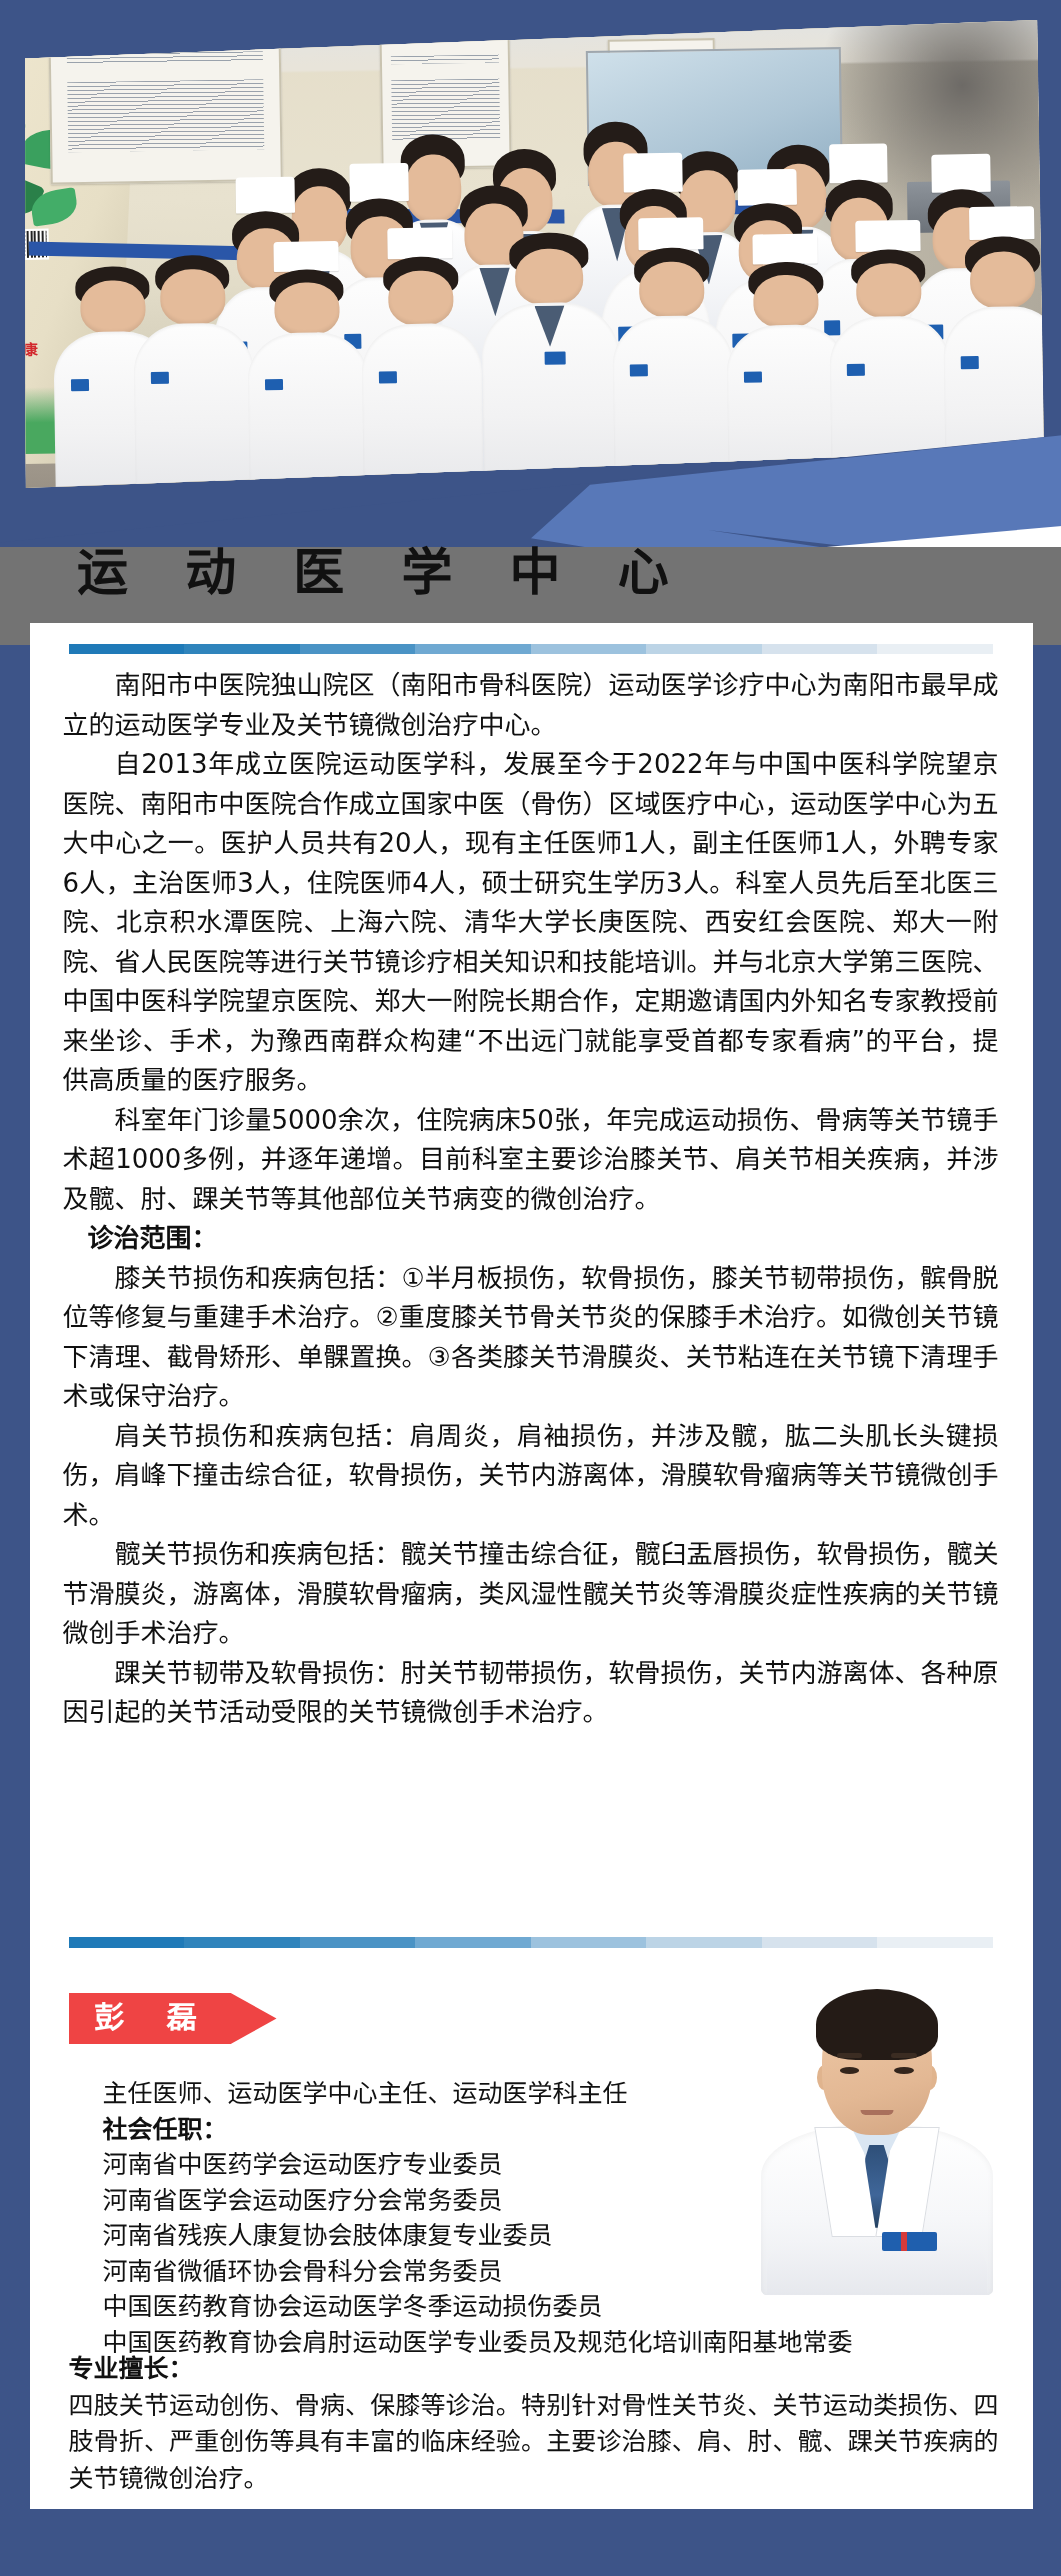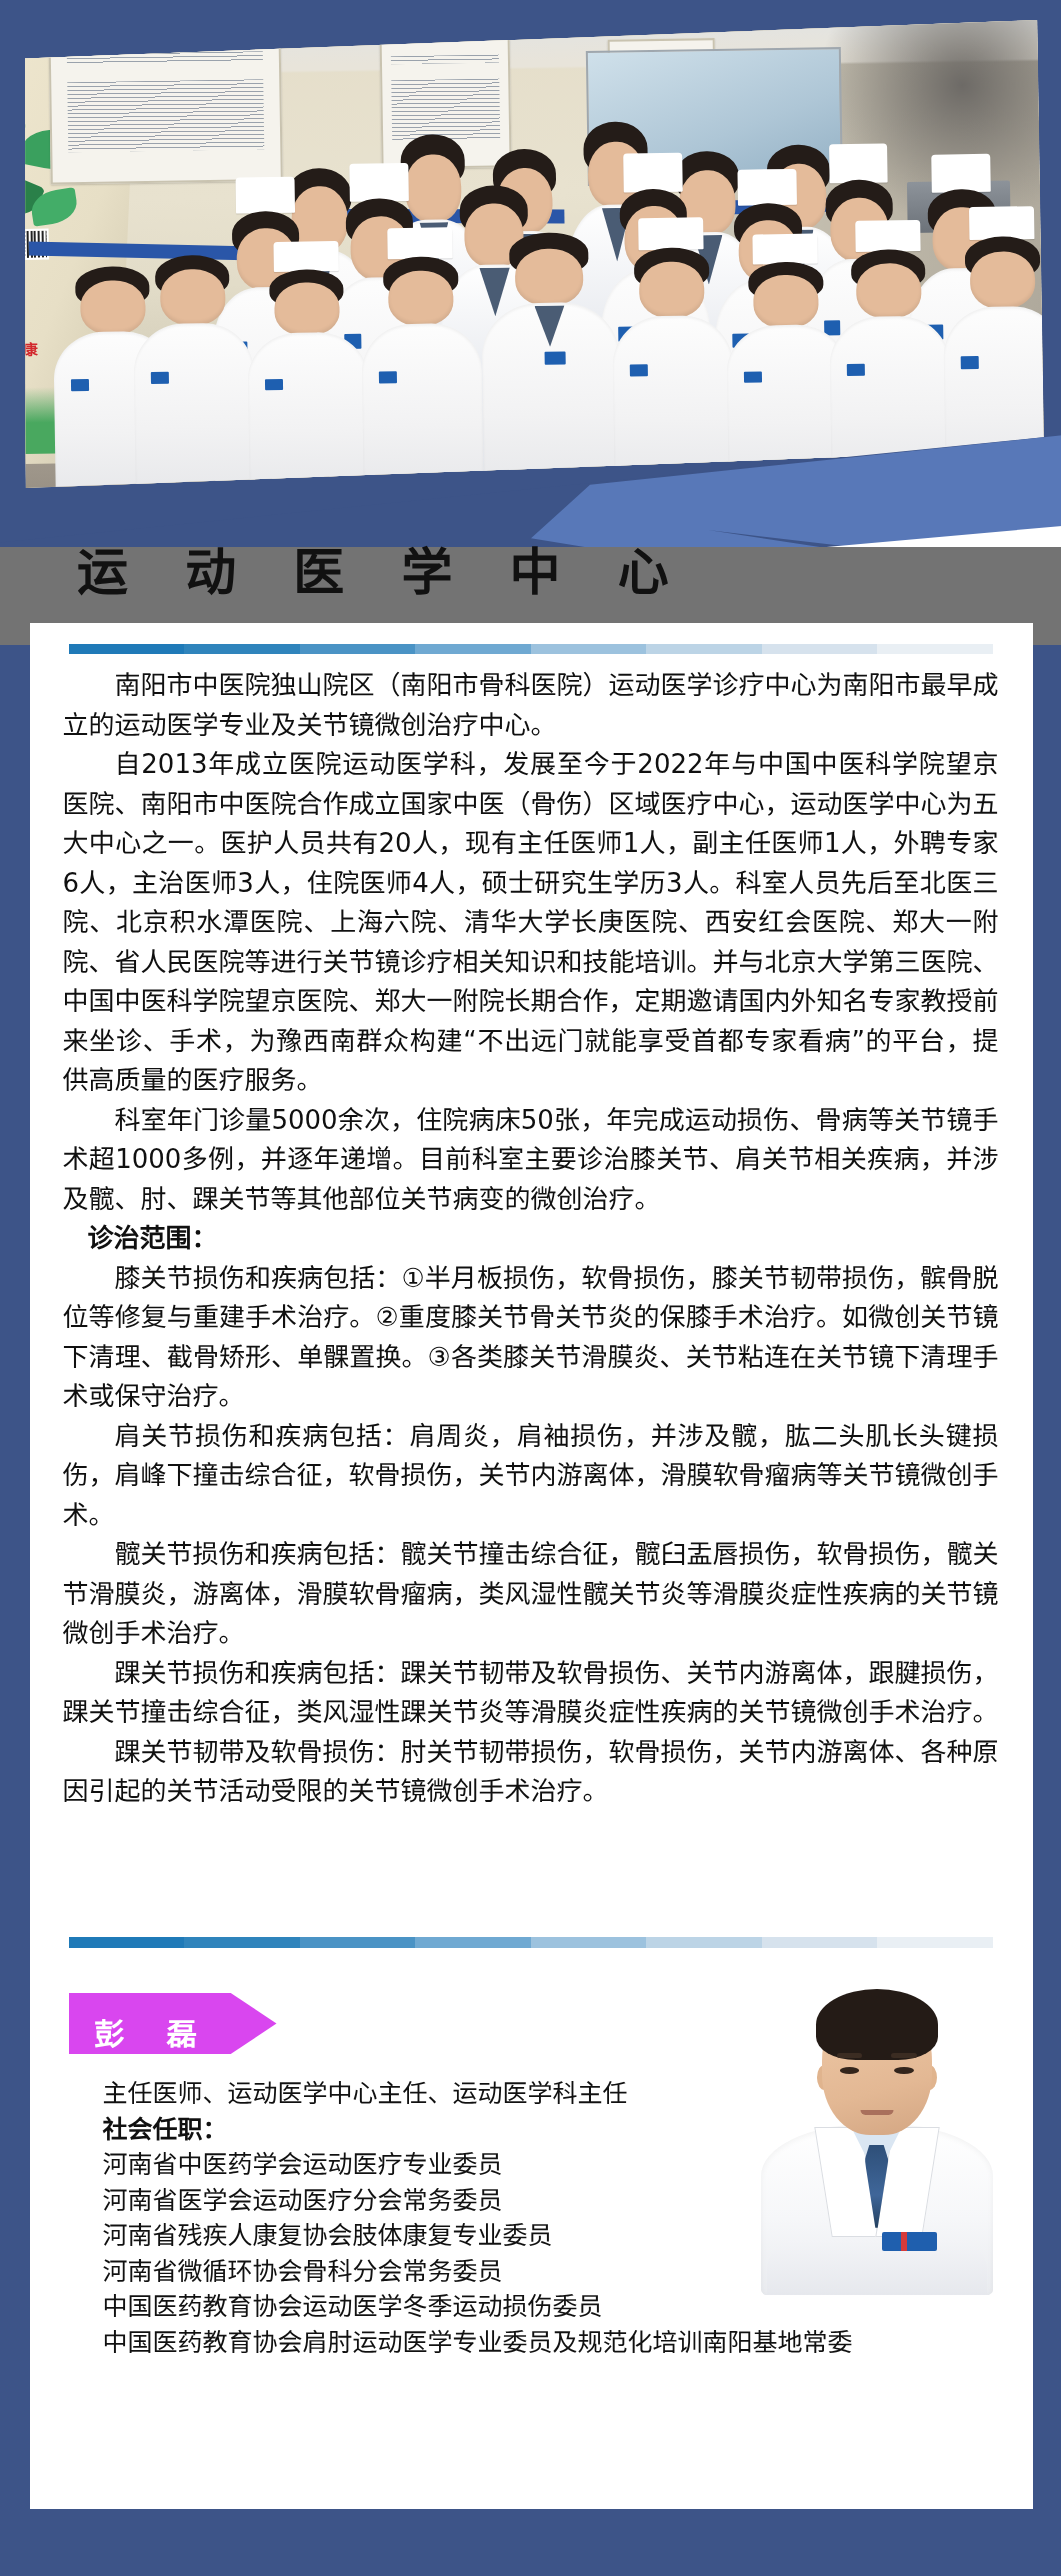--- a/index.html
+++ b/index.html
@@ -269,25 +269,25 @@
   
   .profile {
     position: absolute;
     left: 0; top: 1337px;
     width: 1003px;
     height: 551px;
   }
   .name-banner {
     position: absolute;
     left: 39px; top: 33px;
-    width: 208px; height: 61px;
-    background: #d946ef;
+    width: 208px; height: 51px;
+    background: #ef4444;
     -webkit-clip-path: polygon(0 0, 78% 0, 100% 50%, 78% 100%, 0 100%);
     clip-path: polygon(0 0, 78% 0, 100% 50%, 78% 100%, 0 100%);
-    display: flex; align-items: flex-end;
+    display: flex; align-items: flex-start;
   }
   .name-banner span {
     color: #fff; font-size: 30.5px; font-weight: 700;
     letter-spacing: 15.7px; padding-left: 25.6px;
     font-family: "DejaVu Sans", sans-serif;
   }
   .doctor-photo {
     position: absolute;
     right: 33px; top: 19.7px;
     width: 246px; height: 315px;
@@ -595,21 +595,20 @@
     </div>
 
     <div class="body-copy">
       <p>南阳市中医院独山院区（南阳市骨科医院）运动医学诊疗中心为南阳市最早成立的运动医学专业及关节镜微创治疗中心。</p>
       <p>自2013年成立医院运动医学科，发展至今于2022年与中国中医科学院望京医院、南阳市中医院合作成立国家中医（骨伤）区域医疗中心，运动医学中心为五大中心之一。医护人员共有20人，现有主任医师1人，副主任医师1人，外聘专家6人，主治医师3人，住院医师4人，硕士研究生学历3人。科室人员先后至北医三院、北京积水潭医院、上海六院、清华大学长庚医院、西安红会医院、郑大一附院、省人民医院等进行关节镜诊疗相关知识和技能培训。并与北京大学第三医院、中国中医科学院望京医院、郑大一附院长期合作，定期邀请国内外知名专家教授前来坐诊、手术，为豫西南群众构建“不出远门就能享受首都专家看病”的平台，提供高质量的医疗服务。</p>
       <p>科室年门诊量5000余次，住院病床50张，年完成运动损伤、骨病等关节镜手术超1000多例，并逐年递增。目前科室主要诊治膝关节、肩关节相关疾病，并涉及髋、肘、踝关节等其他部位关节病变的微创治疗。</p>
       <p class="noindent">诊治范围：</p>
       <p>膝关节损伤和疾病包括：①半月板损伤，软骨损伤，膝关节韧带损伤，髌骨脱位等修复与重建手术治疗。②重度膝关节骨关节炎的保膝手术治疗。如微创关节镜下清理、截骨矫形、单髁置换。③各类膝关节滑膜炎、关节粘连在关节镜下清理手术或保守治疗。</p>
       <p>肩关节损伤和疾病包括：肩周炎，肩袖损伤，并涉及髋，肱二头肌长头键损伤，肩峰下撞击综合征，软骨损伤，关节内游离体，滑膜软骨瘤病等关节镜微创手术。</p>
       <p>髋关节损伤和疾病包括：髋关节撞击综合征，髋臼盂唇损伤，软骨损伤，髋关节滑膜炎，游离体，滑膜软骨瘤病，类风湿性髋关节炎等滑膜炎症性疾病的关节镜微创手术治疗。</p>
-      <p>踝关节损伤和疾病包括：踝关节韧带及软骨损伤、关节内游离体，跟腱损伤，踝关节撞击综合征，类风湿性踝关节炎等滑膜炎症性疾病的关节镜微创手术治疗。</p>
       <p>踝关节韧带及软骨损伤：肘关节韧带损伤，软骨损伤，关节内游离体、各种原因引起的关节活动受限的关节镜微创手术治疗。</p>
     </div>
 
     <div class="gradbar gradbar-bottom">
       <span></span>
       <span></span>
       <span></span>
       <span></span>
       <span></span>
       <span></span>
@@ -647,17 +646,21 @@
         <p>主任医师、运动医学中心主任、运动医学科主任</p>
         <p class="bold">社会任职：</p>
         <p>河南省中医药学会运动医疗专业委员</p>
         <p>河南省医学会运动医疗分会常务委员</p>
         <p>河南省残疾人康复协会肢体康复专业委员</p>
         <p>河南省微循环协会骨科分会常务委员</p>
         <p>中国医药教育协会运动医学冬季运动损伤委员</p>
         <p>中国医药教育协会肩肘运动医学专业委员及规范化培训南阳基地常委</p>
       </div>
 
+      <div class="profile-wide">
+        <p class="bold">专业擅长：</p>
+        <p>四肢关节运动创伤、骨病、保膝等诊治。特别针对骨性关节炎、关节运动类损伤、四肢骨折、严重创伤等具有丰富的临床经验。主要诊治膝、肩、肘、髋、踝关节疾病的关节镜微创治疗。</p>
+      </div>
 
     </div>
   </div>
 </div>
 
 
 </body></html>

